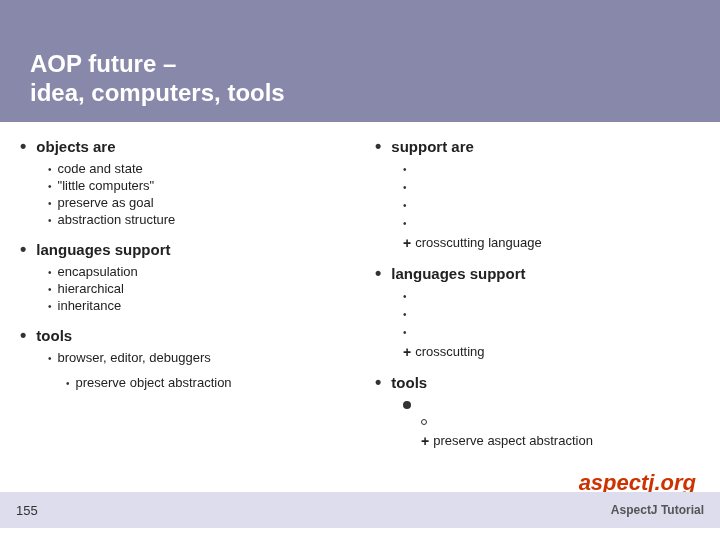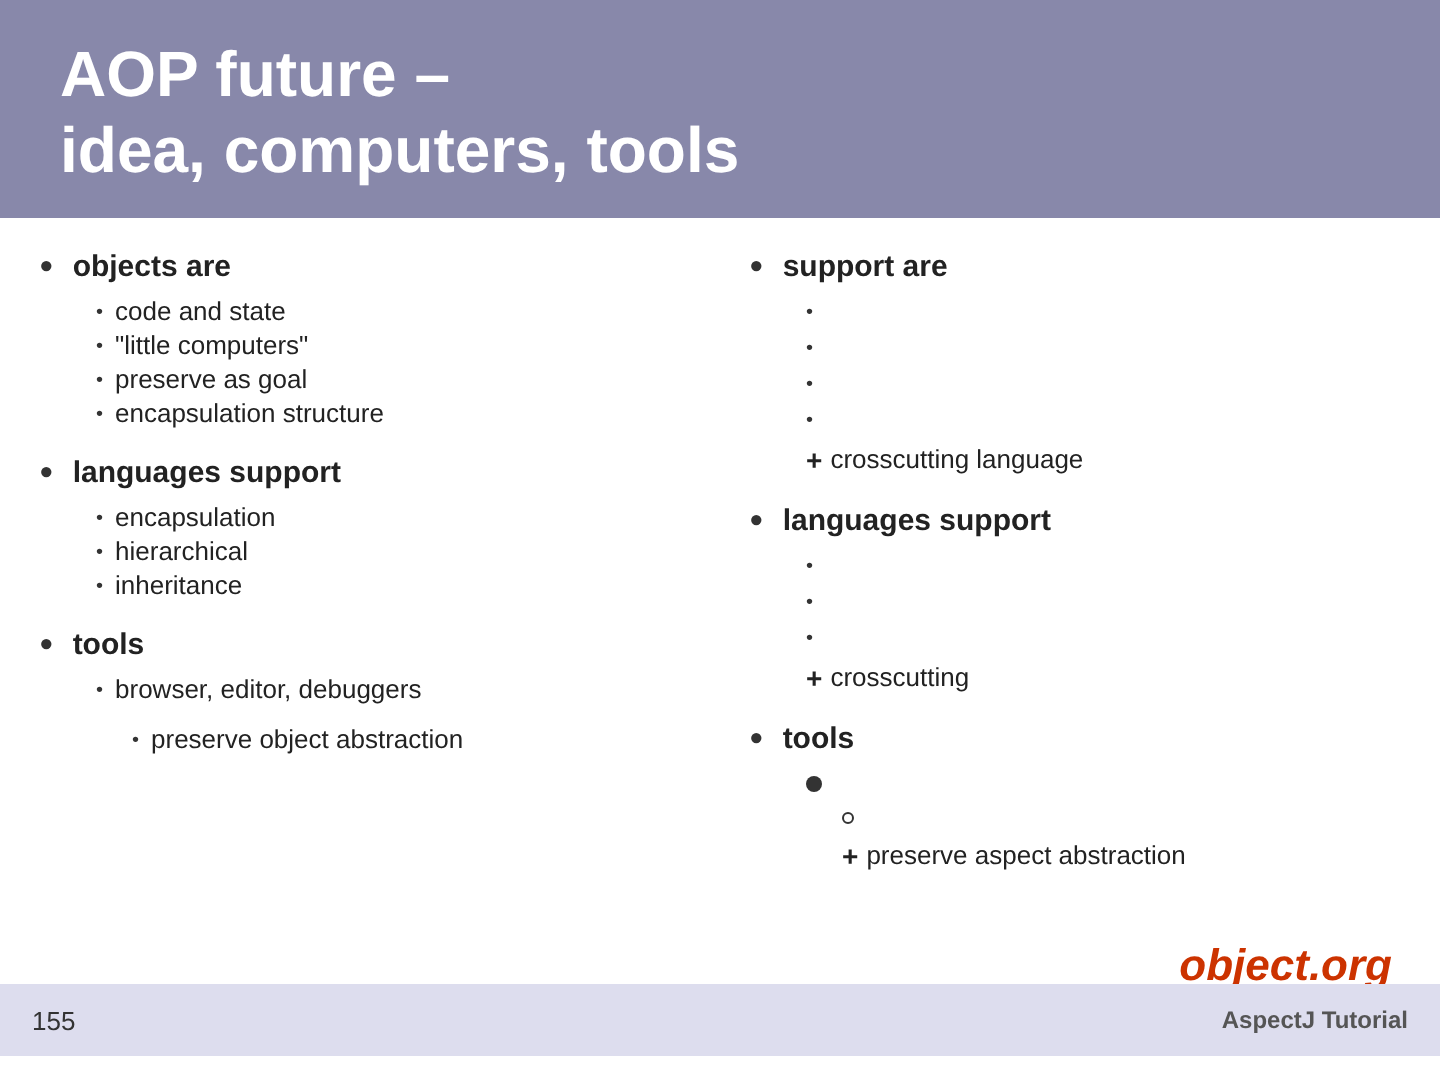--- a/index.html
+++ b/index.html
@@ -13,24 +13,25 @@
       overflow: hidden;
       position: relative;
     }
 
     
     .header {
       background: #8888aa;
       padding: 18px 30px 14px 30px;
     }
     .header-title {
-      font-size: 32px;
+      font-size: 24px;
       font-weight: bold;
       color: #ffffff;
       line-height: 1.2;
+      margin-top: 32px;
     }
 
     
     .main {
       display: flex;
       flex-direction: row;
       padding: 14px 20px 10px 20px;
       gap: 10px;
       height: calc(540px - 110px - 36px);
     }
@@ -201,21 +202,21 @@
         <li>
           <span class="sub-bullet">•</span>
           <span>"little computers"</span>
         </li>
         <li>
           <span class="sub-bullet">•</span>
           <span>preserve as goal</span>
         </li>
         <li>
           <span class="sub-bullet">•</span>
-          <span>encapsulation structure</span>
+          <span>abstraction structure</span>
         </li>
       </ul>
     </div>
 
     <div class="section-block">
       <div class="section-title">
         <span class="bullet-main">•</span>
         <span>languages support</span>
       </div>
       <ul class="sub-list">
@@ -331,19 +332,19 @@
       <div class="plus-item" style="margin-left:46px;">
         <span class="plus-sign">+</span>
         <span>preserve aspect abstraction</span>
       </div>
     </div>
 
   </div>
 </div>
 
 <div class="aspectj-logo">
-  <span>object.org</span>
+  <span>aspectj.org</span>
 </div>
 
 <div class="footer">
   <span class="footer-page">155</span>
   <span class="footer-title">AspectJ Tutorial</span>
 </div>
 
 </body></html>

